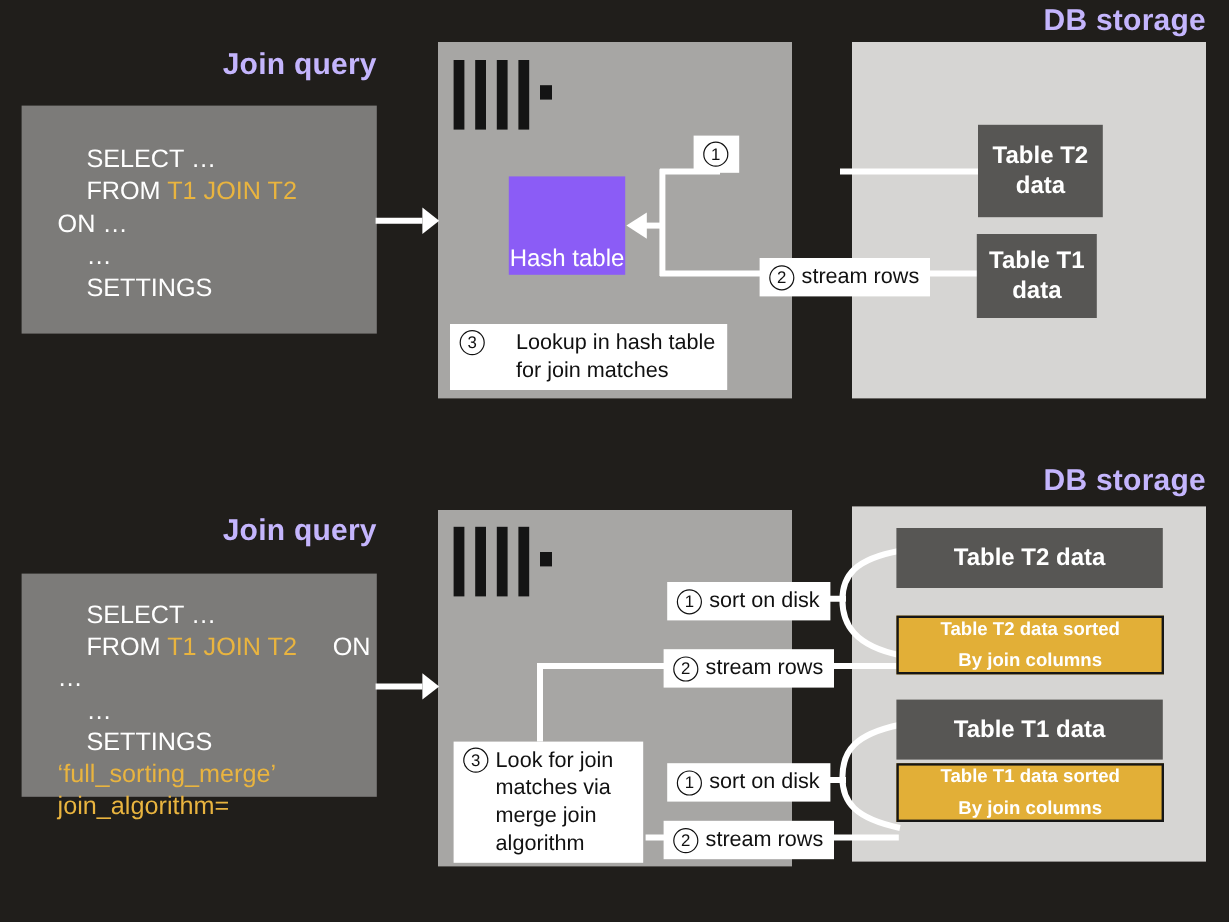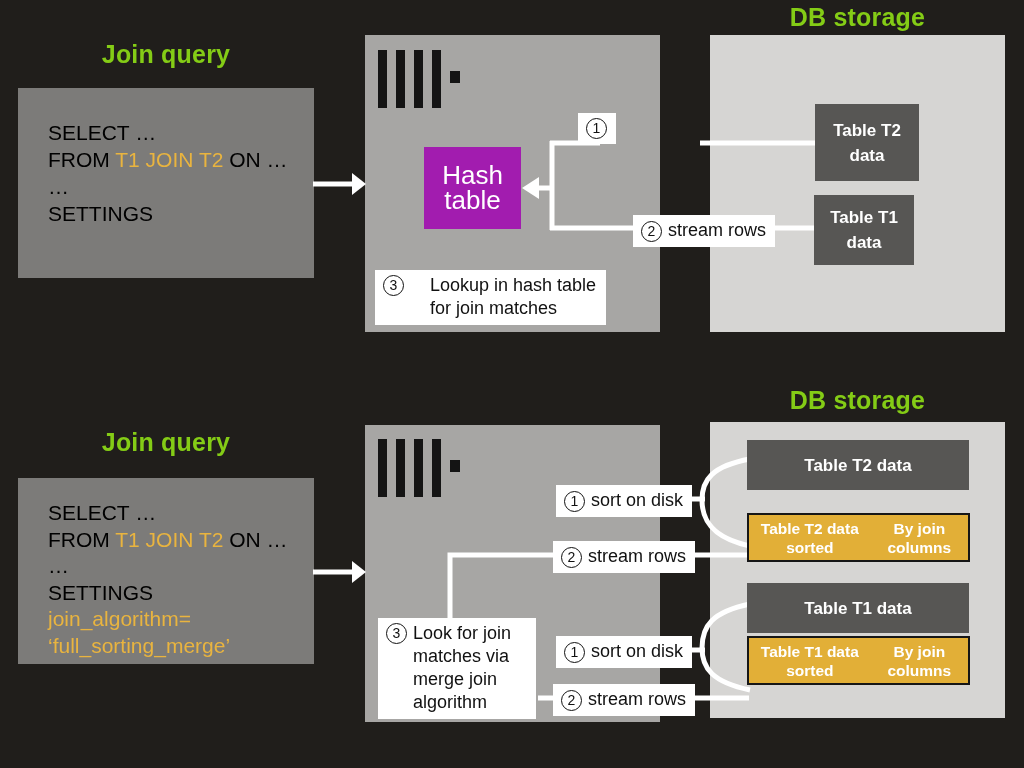--- a/index.html
+++ b/index.html
@@ -2,43 +2,43 @@
 <html><head>
 <meta charset="utf-8">
 <style>
   html,body{margin:0;padding:0;background:#201e1b;}
   .stage{
     position:relative;width:1024px;height:768px;overflow:hidden;
     background:#201e1b;
     font-family:"Liberation Sans","DejaVu Sans",sans-serif;
   }
   .title{
-    position:absolute;color:#84cc16;font-size:25px;font-weight:700;
-    text-align:center;letter-spacing:.2px;
+    position:absolute;color:#c4b5fd;font-size:25px;font-weight:700;
+    text-align:right;letter-spacing:.2px;
   }
   .graybox{position:absolute;background:#7c7b79;}
   .serverbox{position:absolute;background:#a7a6a4;}
   .dbbox{position:absolute;background:#d6d5d3;}
   .sql{position:absolute;font-size:21px;line-height:27px;font-weight:400;}
-  .w{color:#000000;}
+  .w{color:#ffffff;margin-left:24px;}
   .o{color:#e9b43f;}
   .hashbox{
-    position:absolute;background:#a21caf;color:#fff;
-    display:flex;align-items:center;justify-content:center;text-align:center;
-    font-size:26px;line-height:25px;
+    position:absolute;background:#8b5cf6;color:#fff;
+    display:flex;align-items:flex-end;justify-content:center;text-align:center;
+    font-size:20px;line-height:25px;
   }
   .darktbl{
     position:absolute;background:#575654;color:#fff;font-weight:700;
     display:flex;align-items:center;justify-content:center;text-align:center;
-    font-size:17px;line-height:25px;padding:0 2px;box-sizing:border-box;
+    font-size:20px;line-height:25px;padding:0 2px;box-sizing:border-box;
   }
   .sortedtbl{
     position:absolute;background:#e2af37;border:2.5px solid #161616;box-sizing:border-box;
     color:#fff;font-weight:700;font-size:15.5px;line-height:19px;
-    display:flex;flex-direction:row;align-items:center;justify-content:space-between;text-align:center;
+    display:flex;flex-direction:column;align-items:center;justify-content:space-between;text-align:center;
   }
   .step{
     position:absolute;background:#fff;color:#111;
     display:flex;align-items:flex-start;gap:6px;
     padding:4px 9px 5px 8px;font-size:18px;line-height:23px;
   }
   .step.single{align-items:center;}
   .circ{
     flex:none;display:inline-flex;align-items:center;justify-content:center;
     width:21px;height:21px;border:1.7px solid #111;border-radius:50%;
@@ -79,22 +79,22 @@
   <div class="dbbox" style="left:710px;top:35px;width:295px;height:297px;"></div>
 
   <div class="title" style="left:18px;top:428px;width:296px;">Join query</div>
 
   <div class="graybox" style="left:18px;top:478px;width:296px;height:186px;">
     <div class="sql" style="left:30px;top:22px;width:262px;line-height:26.5px;">
       <div><span class="w">SELECT …</span></div>
       <div><span class="w">FROM </span><span class="o">T1 JOIN T2</span><span class="w"> ON …</span></div>
       <div class="w">…</div>
       <div class="w">SETTINGS</div>
+      <div class="o">‘full_sorting_merge’</div>
       <div class="o">join_algorithm=</div>
-      <div class="o">‘full_sorting_merge’</div>
     </div>
   </div>
 
   <div class="serverbox" style="left:365px;top:425px;width:295px;height:297px;">
     <div class="logo" style="left:13px;top:14px;">
       <div class="bar"></div>
         <div class="bar"></div>
       <div class="bar"></div>
         <div class="bar"></div>
       <div class="dot"></div>

